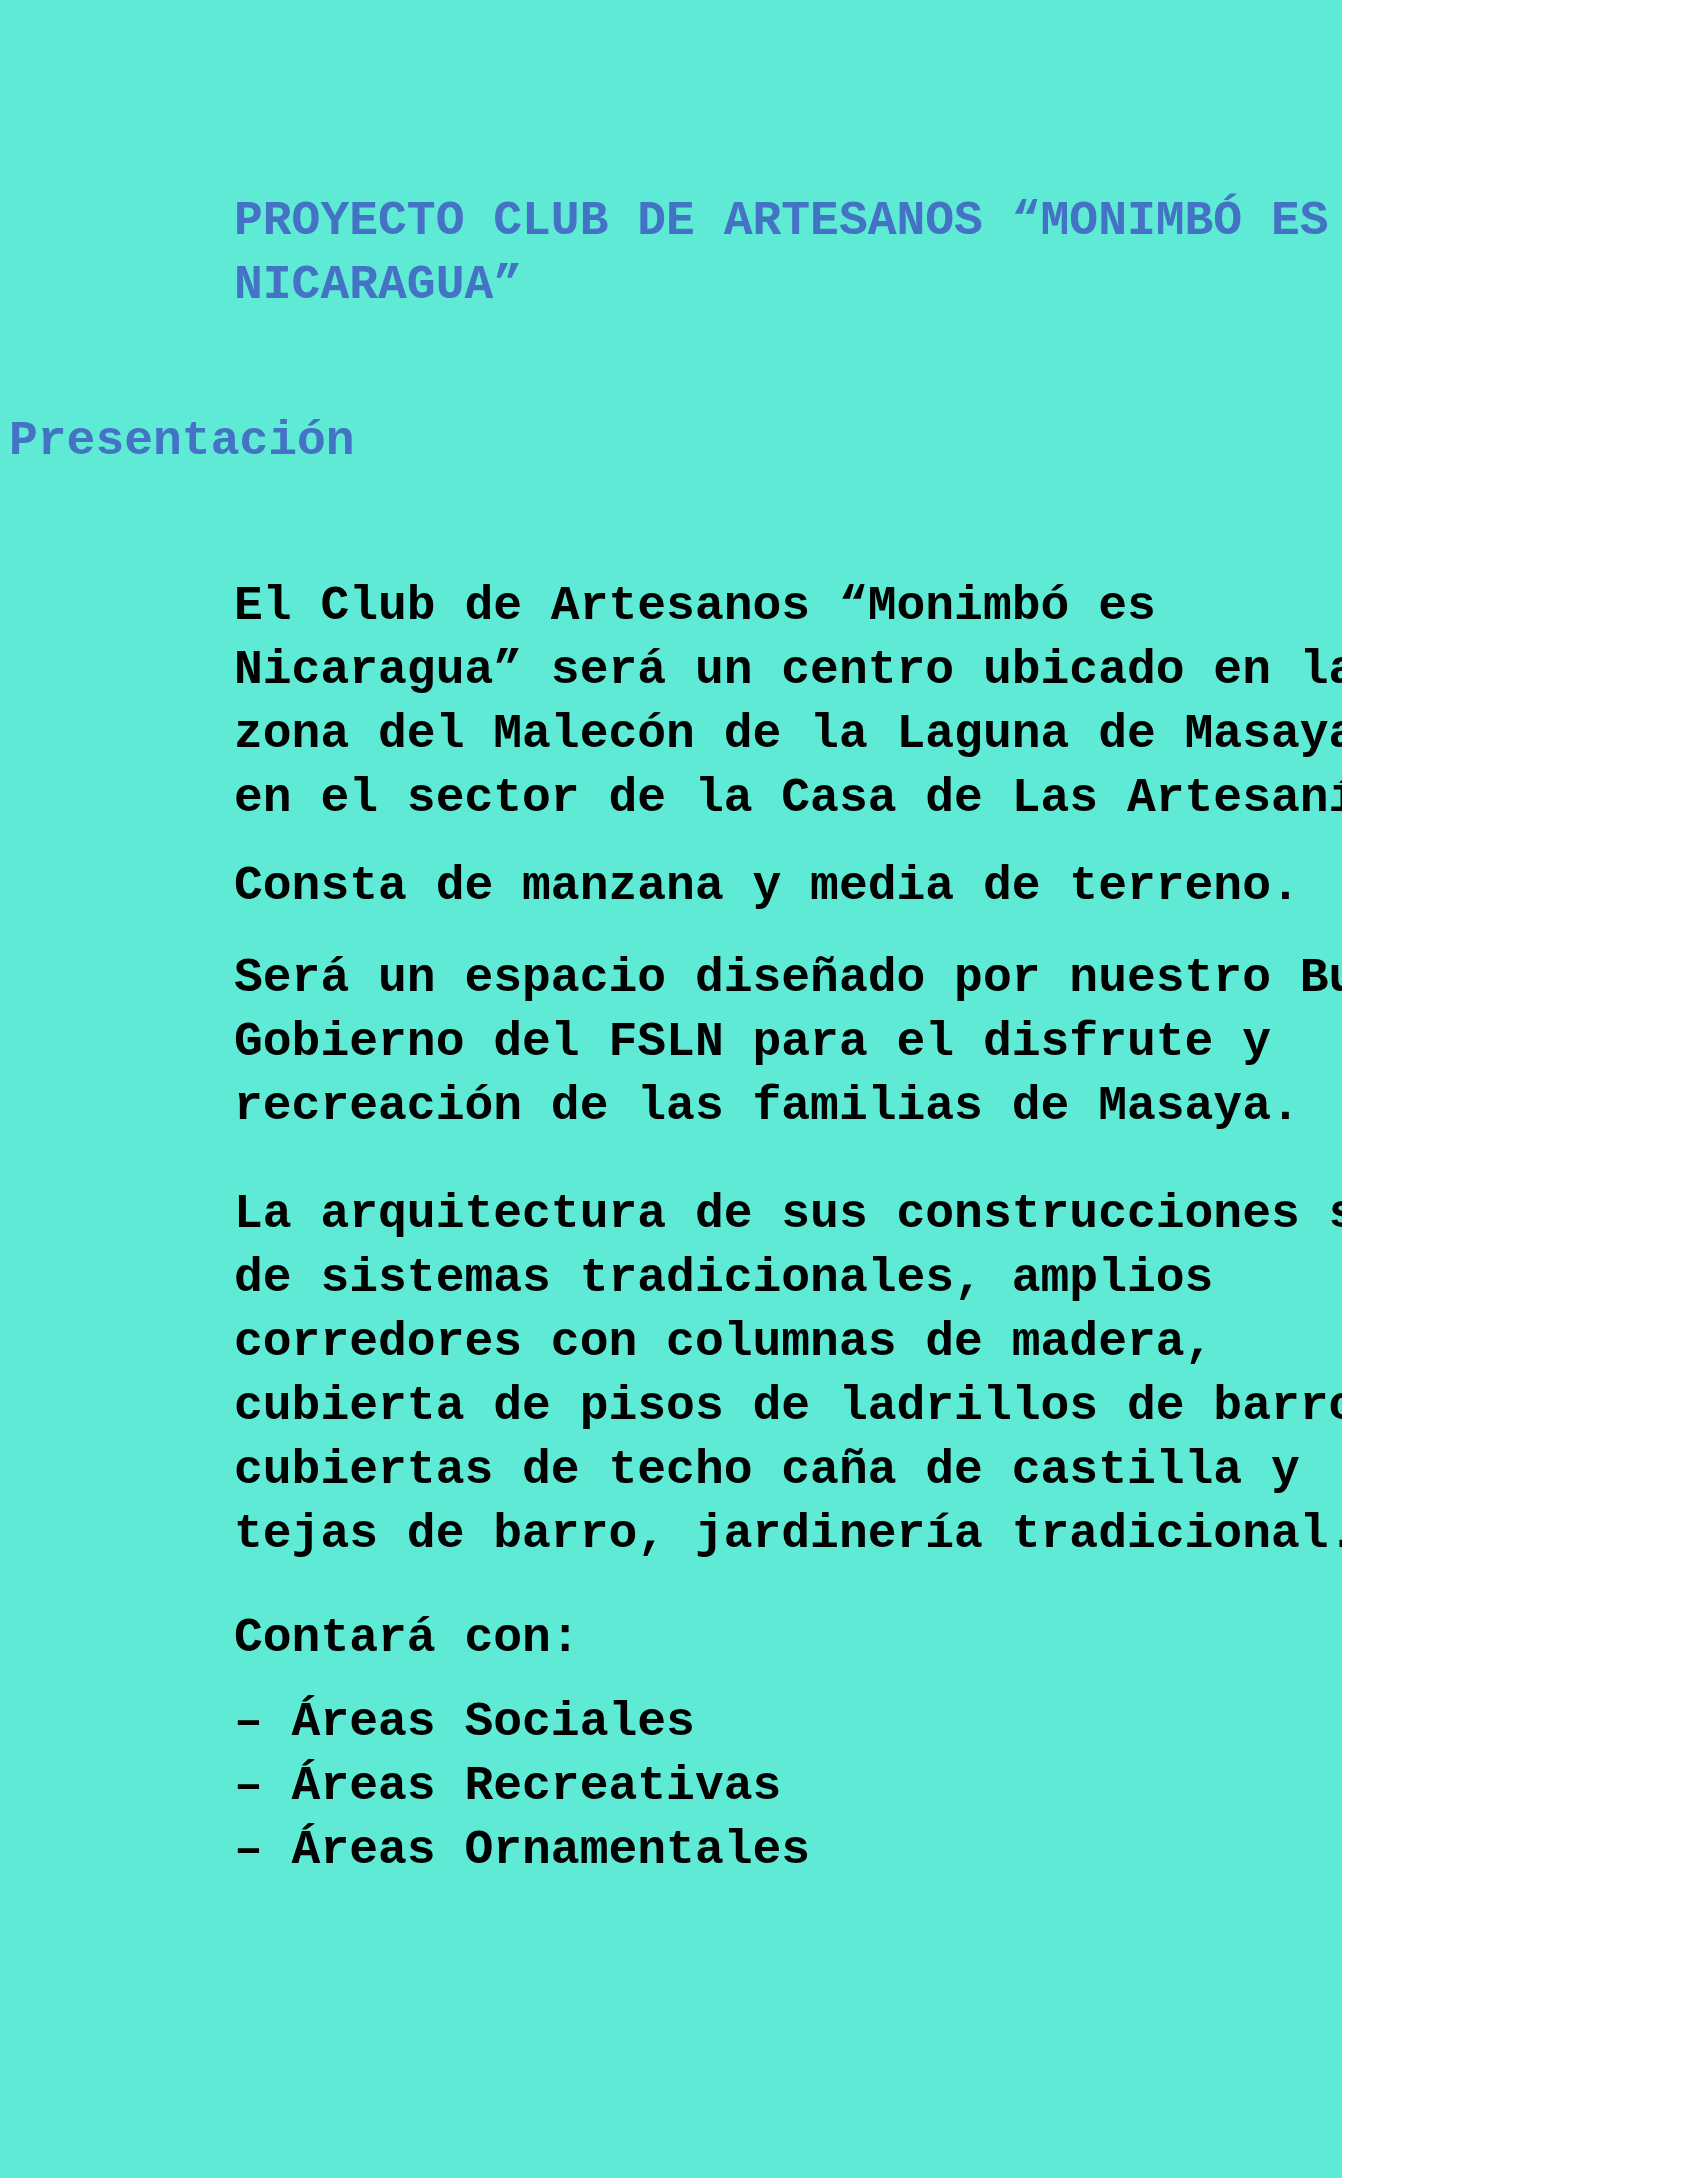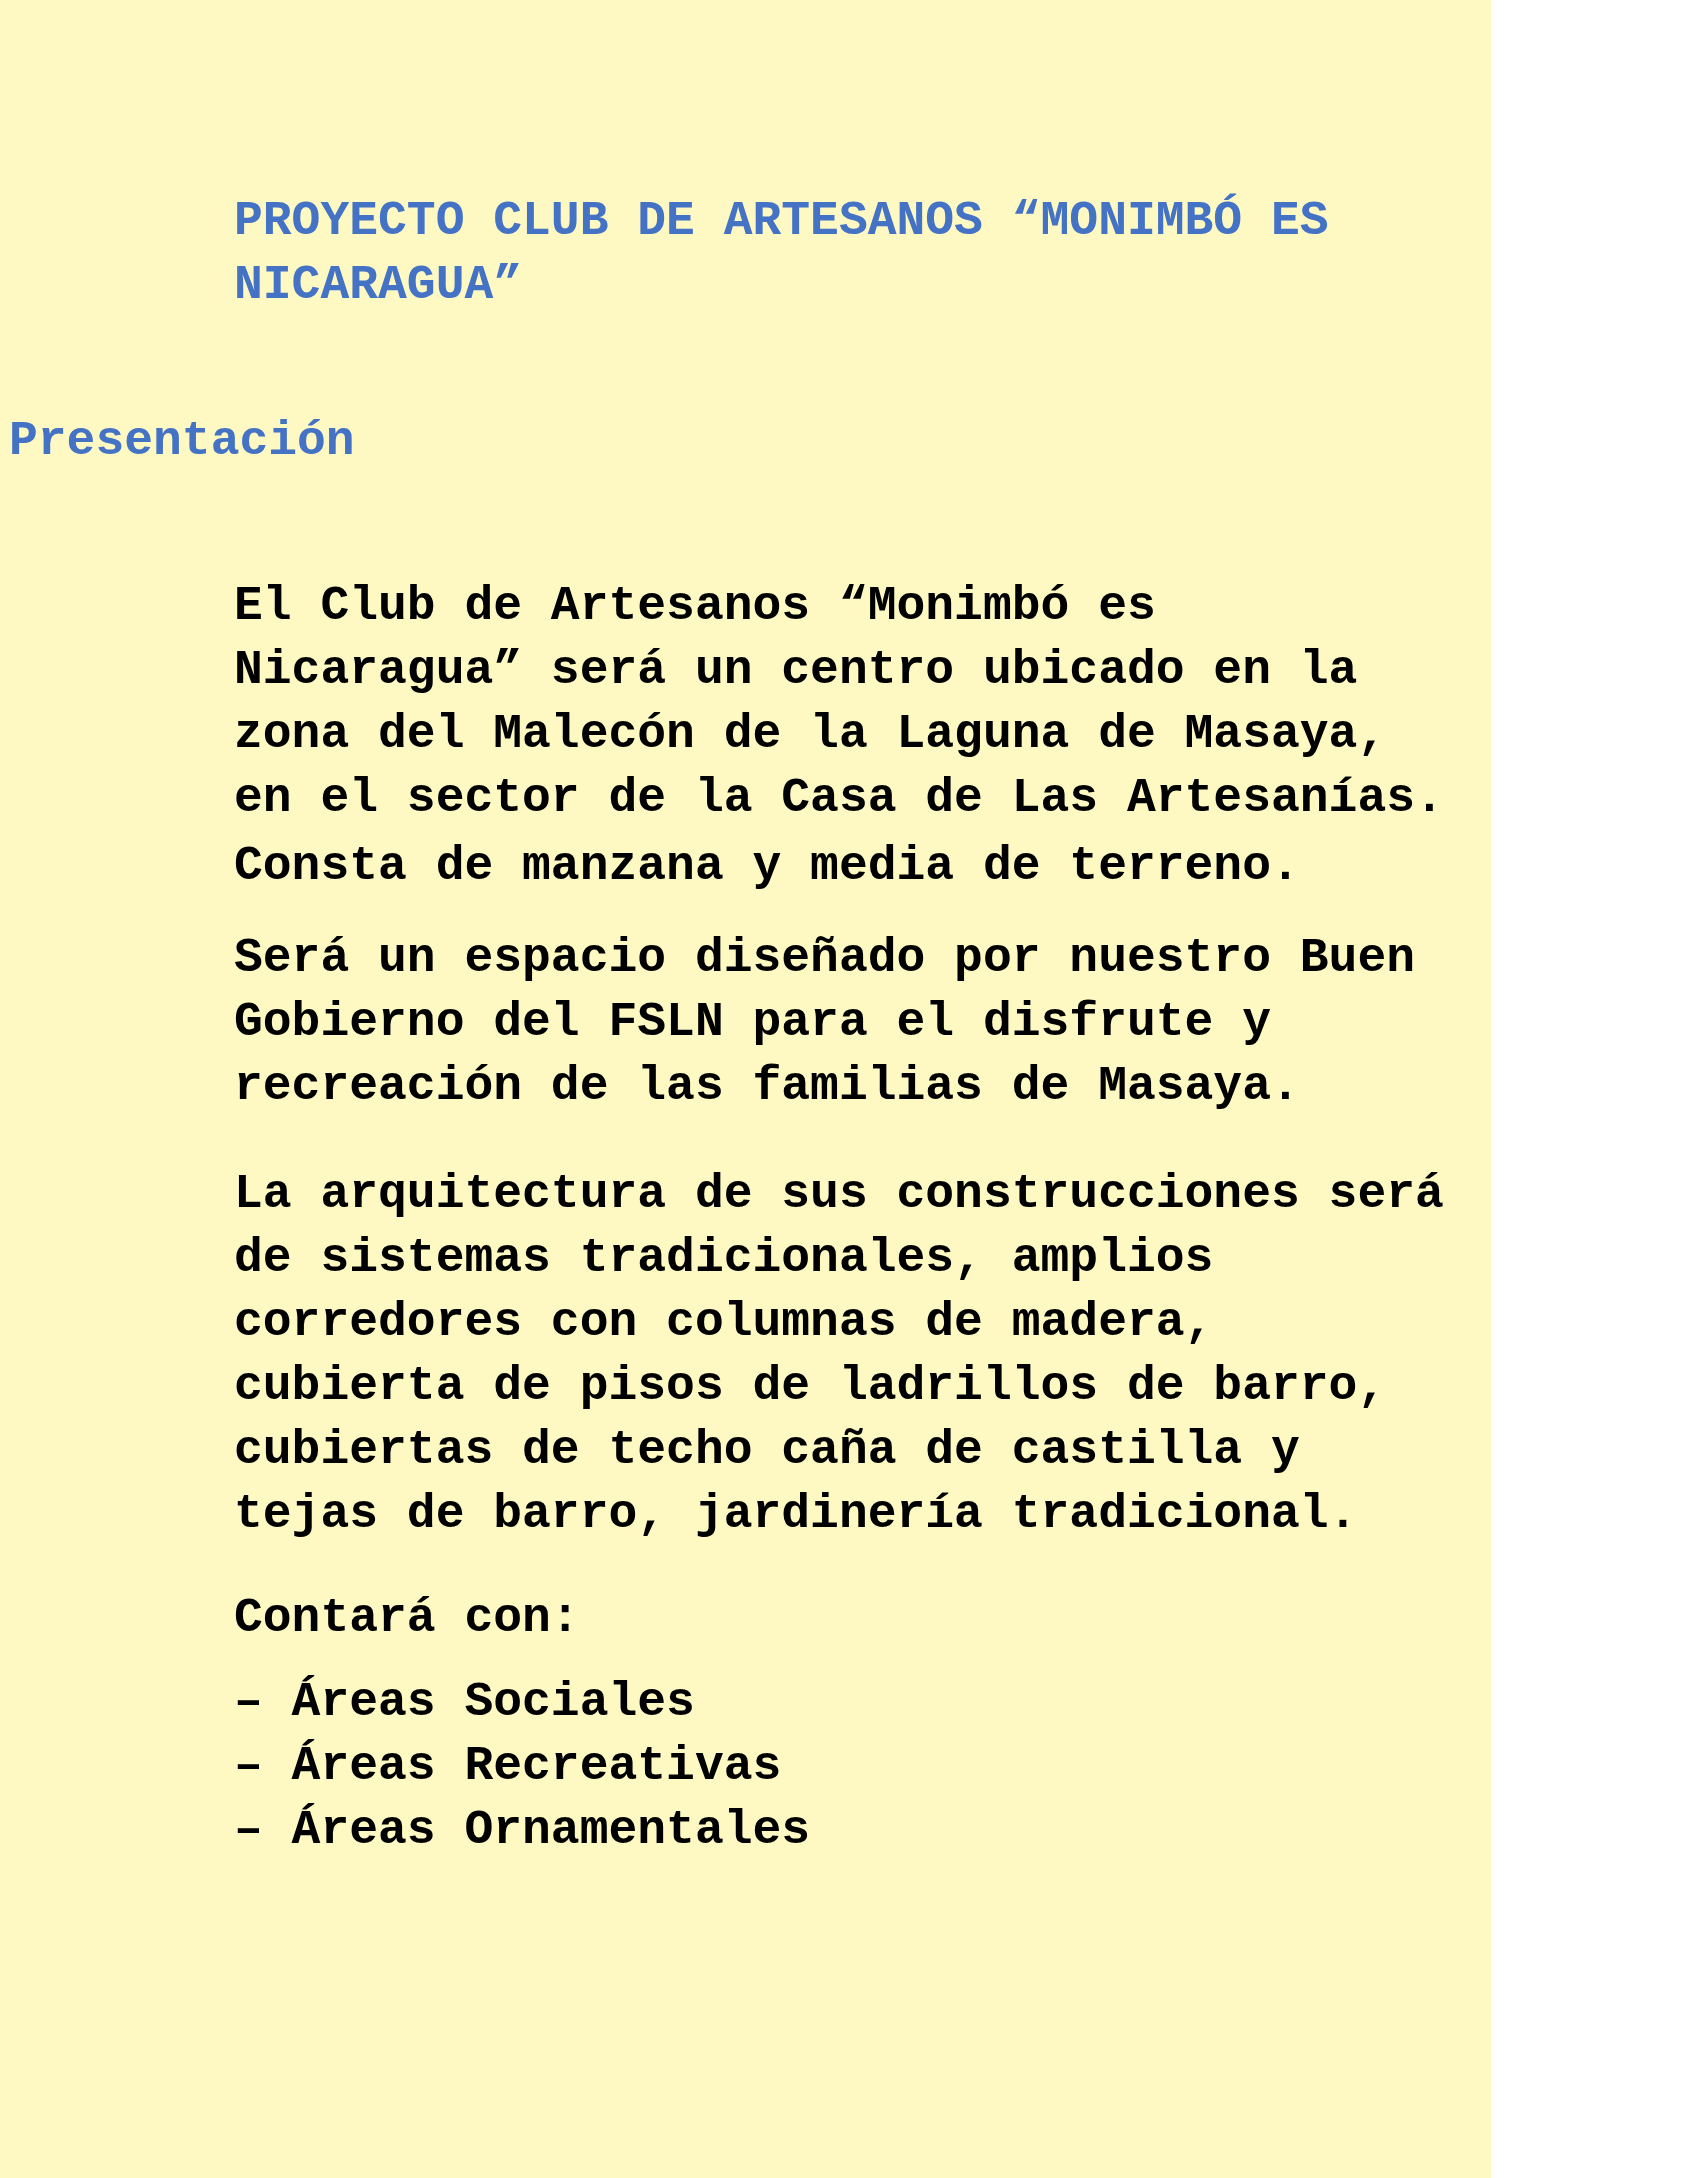--- a/index.html
+++ b/index.html
@@ -2,23 +2,23 @@
 <html><head>
 <meta charset="utf-8">
 <style>
   html, body {
     margin: 0;
     padding: 0;
     background: #ffffff;
   }
   .page {
     position: relative;
-    width: 1491px;
+    width: 1342px;
     height: 2178px;
-    background: #fef9c3;
+    background: #5eead4;
     overflow: hidden;
     font-family: "Liberation Mono", "DejaVu Sans Mono", monospace;
     font-weight: 700;
     color: #000000;
   }
   .page > * {
     margin: 0;
     padding-left: 234px;
     width: 42.5ch;
     font-size: 48px;
@@ -31,21 +31,21 @@
   .doc-title {
     margin-top: 189px;
     color: #4472C4;
   }
   .doc-heading {
     margin-top: 92px;
     color: #4472C4;
     padding-left: 9px;
   }
   .para-1 { margin-top: 101px; }
-  .para-2 { margin-top: 4px; }
+  .para-2 { margin-top: 24px; }
   .para-3 { margin-top: 28px; }
   .para-4 { margin-top: 44px; }
   .list-intro { margin-top: 40px; }
   .features-list { margin-top: 20px; }
   .features-list .list-item {
     font-size: 48px;
     line-height: 64px;
   }
 </style>
 </head>

